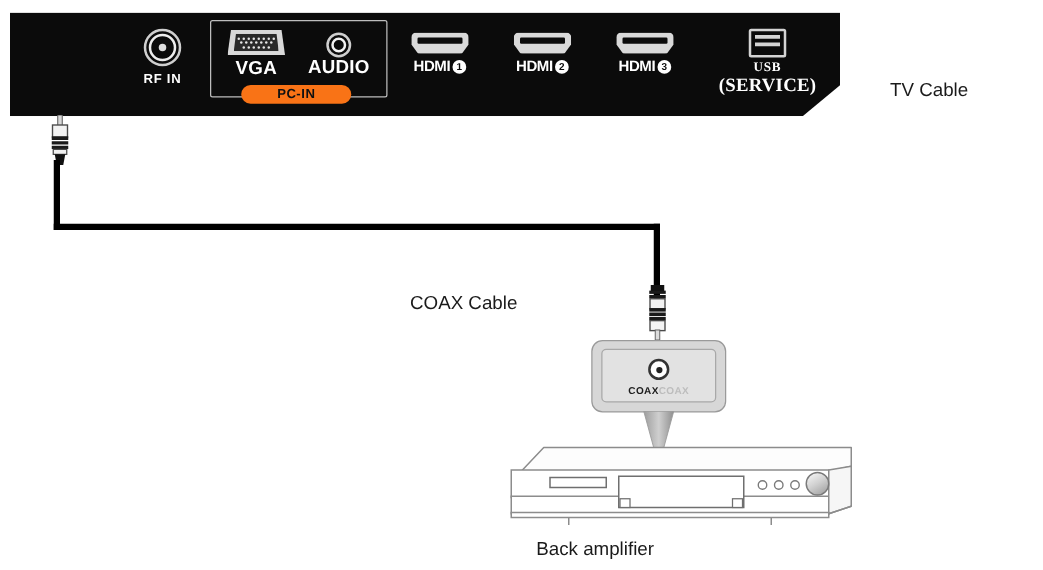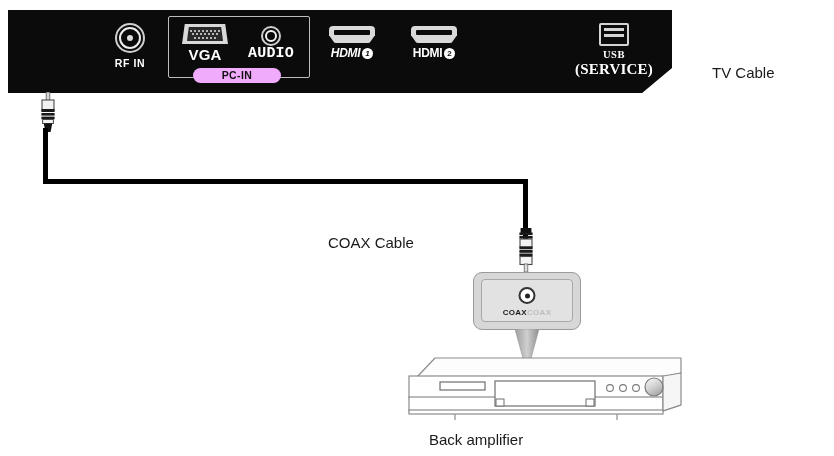--- a/index.html
+++ b/index.html
@@ -151,21 +151,21 @@
   .pin { width: 2px; height: 2px; border-radius: 50%; background: #e6e6e6; }
 
   
   #pcin-box {
     position: absolute;
     border: 1.5px solid #bdbdbd;
     border-radius: 2px;
   }
   #pcin-pill {
     position: absolute;
-    background: #f0abfc;
+    background: #f97316;
     color: #111111;
     border-radius: 9px;
     font-size: 10.5px;
     font-weight: bold;
     letter-spacing: 0.4px;
     text-align: center;
     line-height: 15px;
     height: 15px;
   }
 
@@ -292,39 +292,45 @@
         </div>
       </div>
       <div class="port-label small">VGA</div>
     </div>
 
     <div class="port" style="left:232px; top:16px; width:62px;">
       <div class="jack" style="width:20px;height:20px;">
         <div class="ring1" style="border-width:2px;"></div>
         <div class="ring2" style="left:4px;top:4px;right:4px;bottom:4px;border-width:2px;border-color:#f2f2f2;"></div>
       </div>
-      <div class="port-label small" style="margin-top:0;font-family:Liberation Mono, monospace;">AUDIO</div>
+      <div class="port-label small" style="margin-top:0;">AUDIO</div>
     </div>
 
     <div id="pcin-pill" style="left:185px; top:58px; width:88px;">PC-IN</div>
 
-    <div class="port" style="left:306px; top:16px; width:76px;font-style:italic;">
+    <div class="port" style="left:306px; top:16px; width:76px;">
       <div class="hdmi-shape"></div>
       <div class="port-label">
         <span class="hdmi-word">HDMI</span><span class="circled-num">1</span>
       </div>
     </div>
 
     <div class="port" style="left:388px; top:16px; width:76px;">
       <div class="hdmi-shape"></div>
       <div class="port-label">
         <span class="hdmi-word">HDMI</span><span class="circled-num">2</span>
       </div>
     </div>
 
+    <div class="port" style="left:470px; top:16px; width:76px;">
+      <div class="hdmi-shape"></div>
+      <div class="port-label">
+        <span class="hdmi-word">HDMI</span><span class="circled-num">3</span>
+      </div>
+    </div>
 
     <div class="port" style="left:564px; top:13px; width:84px;font-family:Liberation Serif, serif;">
       <div class="usb-shape">
         <div class="bar" style="top:3px;"></div>
         <div class="bar" style="top:9px;"></div>
       </div>
       <div class="port-label">USB</div>
       <div class="port-label small">(SERVICE)</div>
     </div>
   </div>

